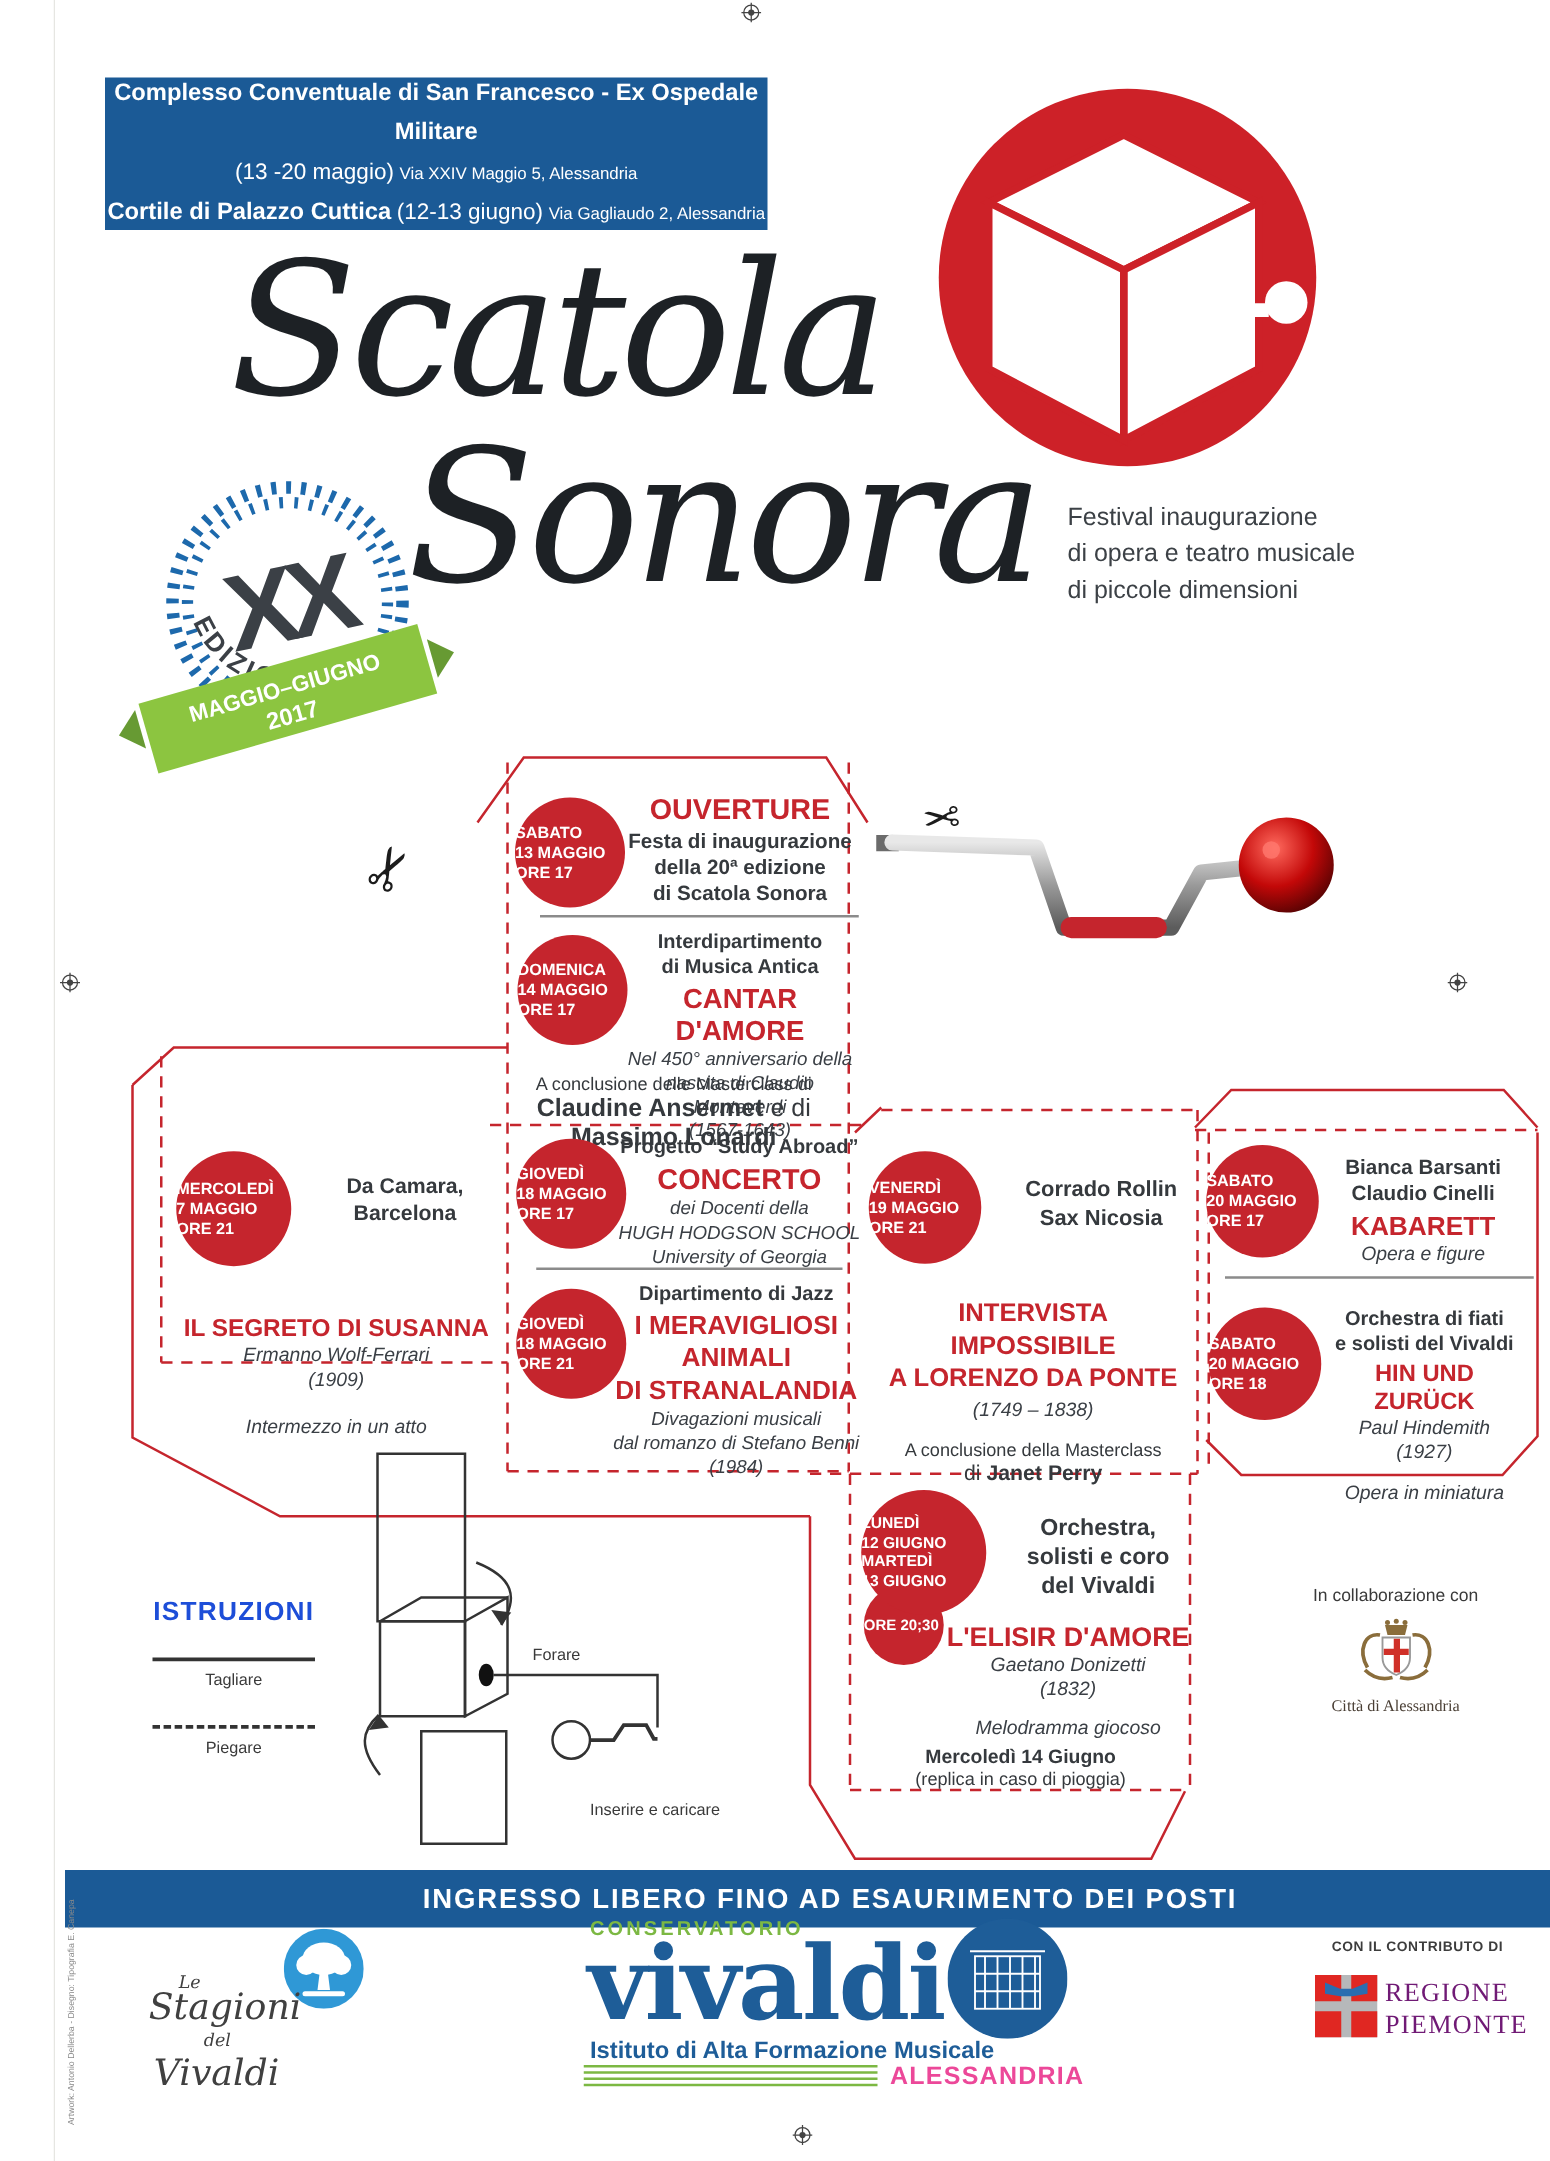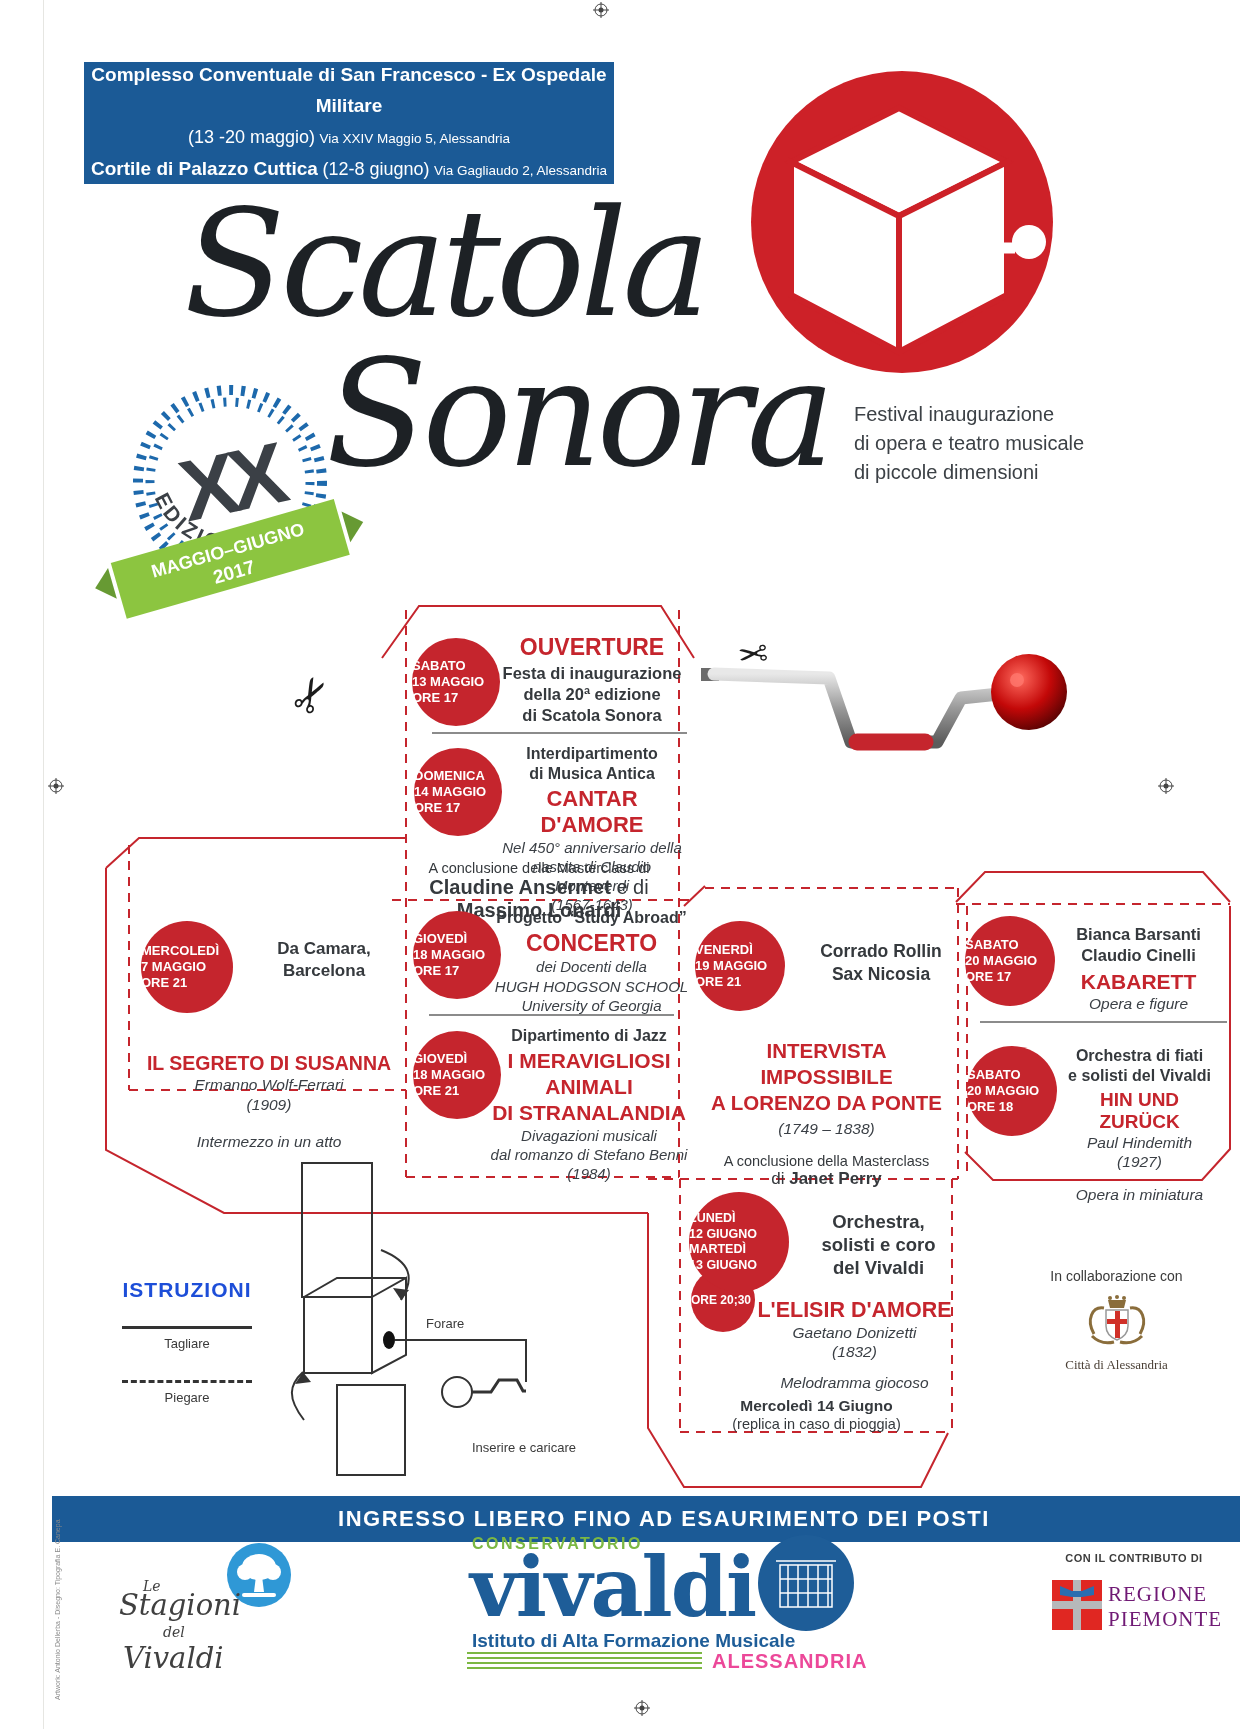--- a/index.html
+++ b/index.html
@@ -87,21 +87,21 @@
       <line x1="8" y1="0" x2="8" y2="16" stroke="#444"></line>
       <line x1="0" y1="8" x2="16" y2="8" stroke="#444"></line>
       <circle cx="8" cy="8" r="2.5" fill="#444"></circle>
     </svg>
 
   <div class="abs top-banner">
     <div><span class="tb-b">Complesso Conventuale di San Francesco - Ex Ospedale Militare</span></div>
     <div><span class="tb-m">(13 -20 maggio)</span>
          <span class="tb-s">Via XXIV Maggio 5, Alessandria</span></div>
     <div><span class="tb-b">Cortile di Palazzo Cuttica</span>
-         <span class="tb-m">(12-8 giugno)</span>
+         <span class="tb-m">(12-13 giugno)</span>
          <span class="tb-s">Via Gagliaudo 2, Alessandria</span></div>
   </div>
 
   <svg class="abs" style="left:705px;top:70px" width="306" height="306">
     <circle cx="153" cy="152" r="151" fill="#cd2128"></circle>
     <polygon points="150,38 258,92 150,146 42,92" fill="#fff" stroke="#cd2128" stroke-width="6"></polygon>
     <polygon points="150,146 258,92 258,225 150,282" fill="#fff" stroke="#cd2128" stroke-width="6"></polygon>
     <polygon points="42,92 150,146 150,282 42,225" fill="#fff" stroke="#cd2128" stroke-width="6"></polygon>
     <path d="M214,152 h22 v26 h30" fill="none" stroke="#fff" stroke-width="11"></path>
     <circle cx="280" cy="172" r="17" fill="#fff"></circle>

